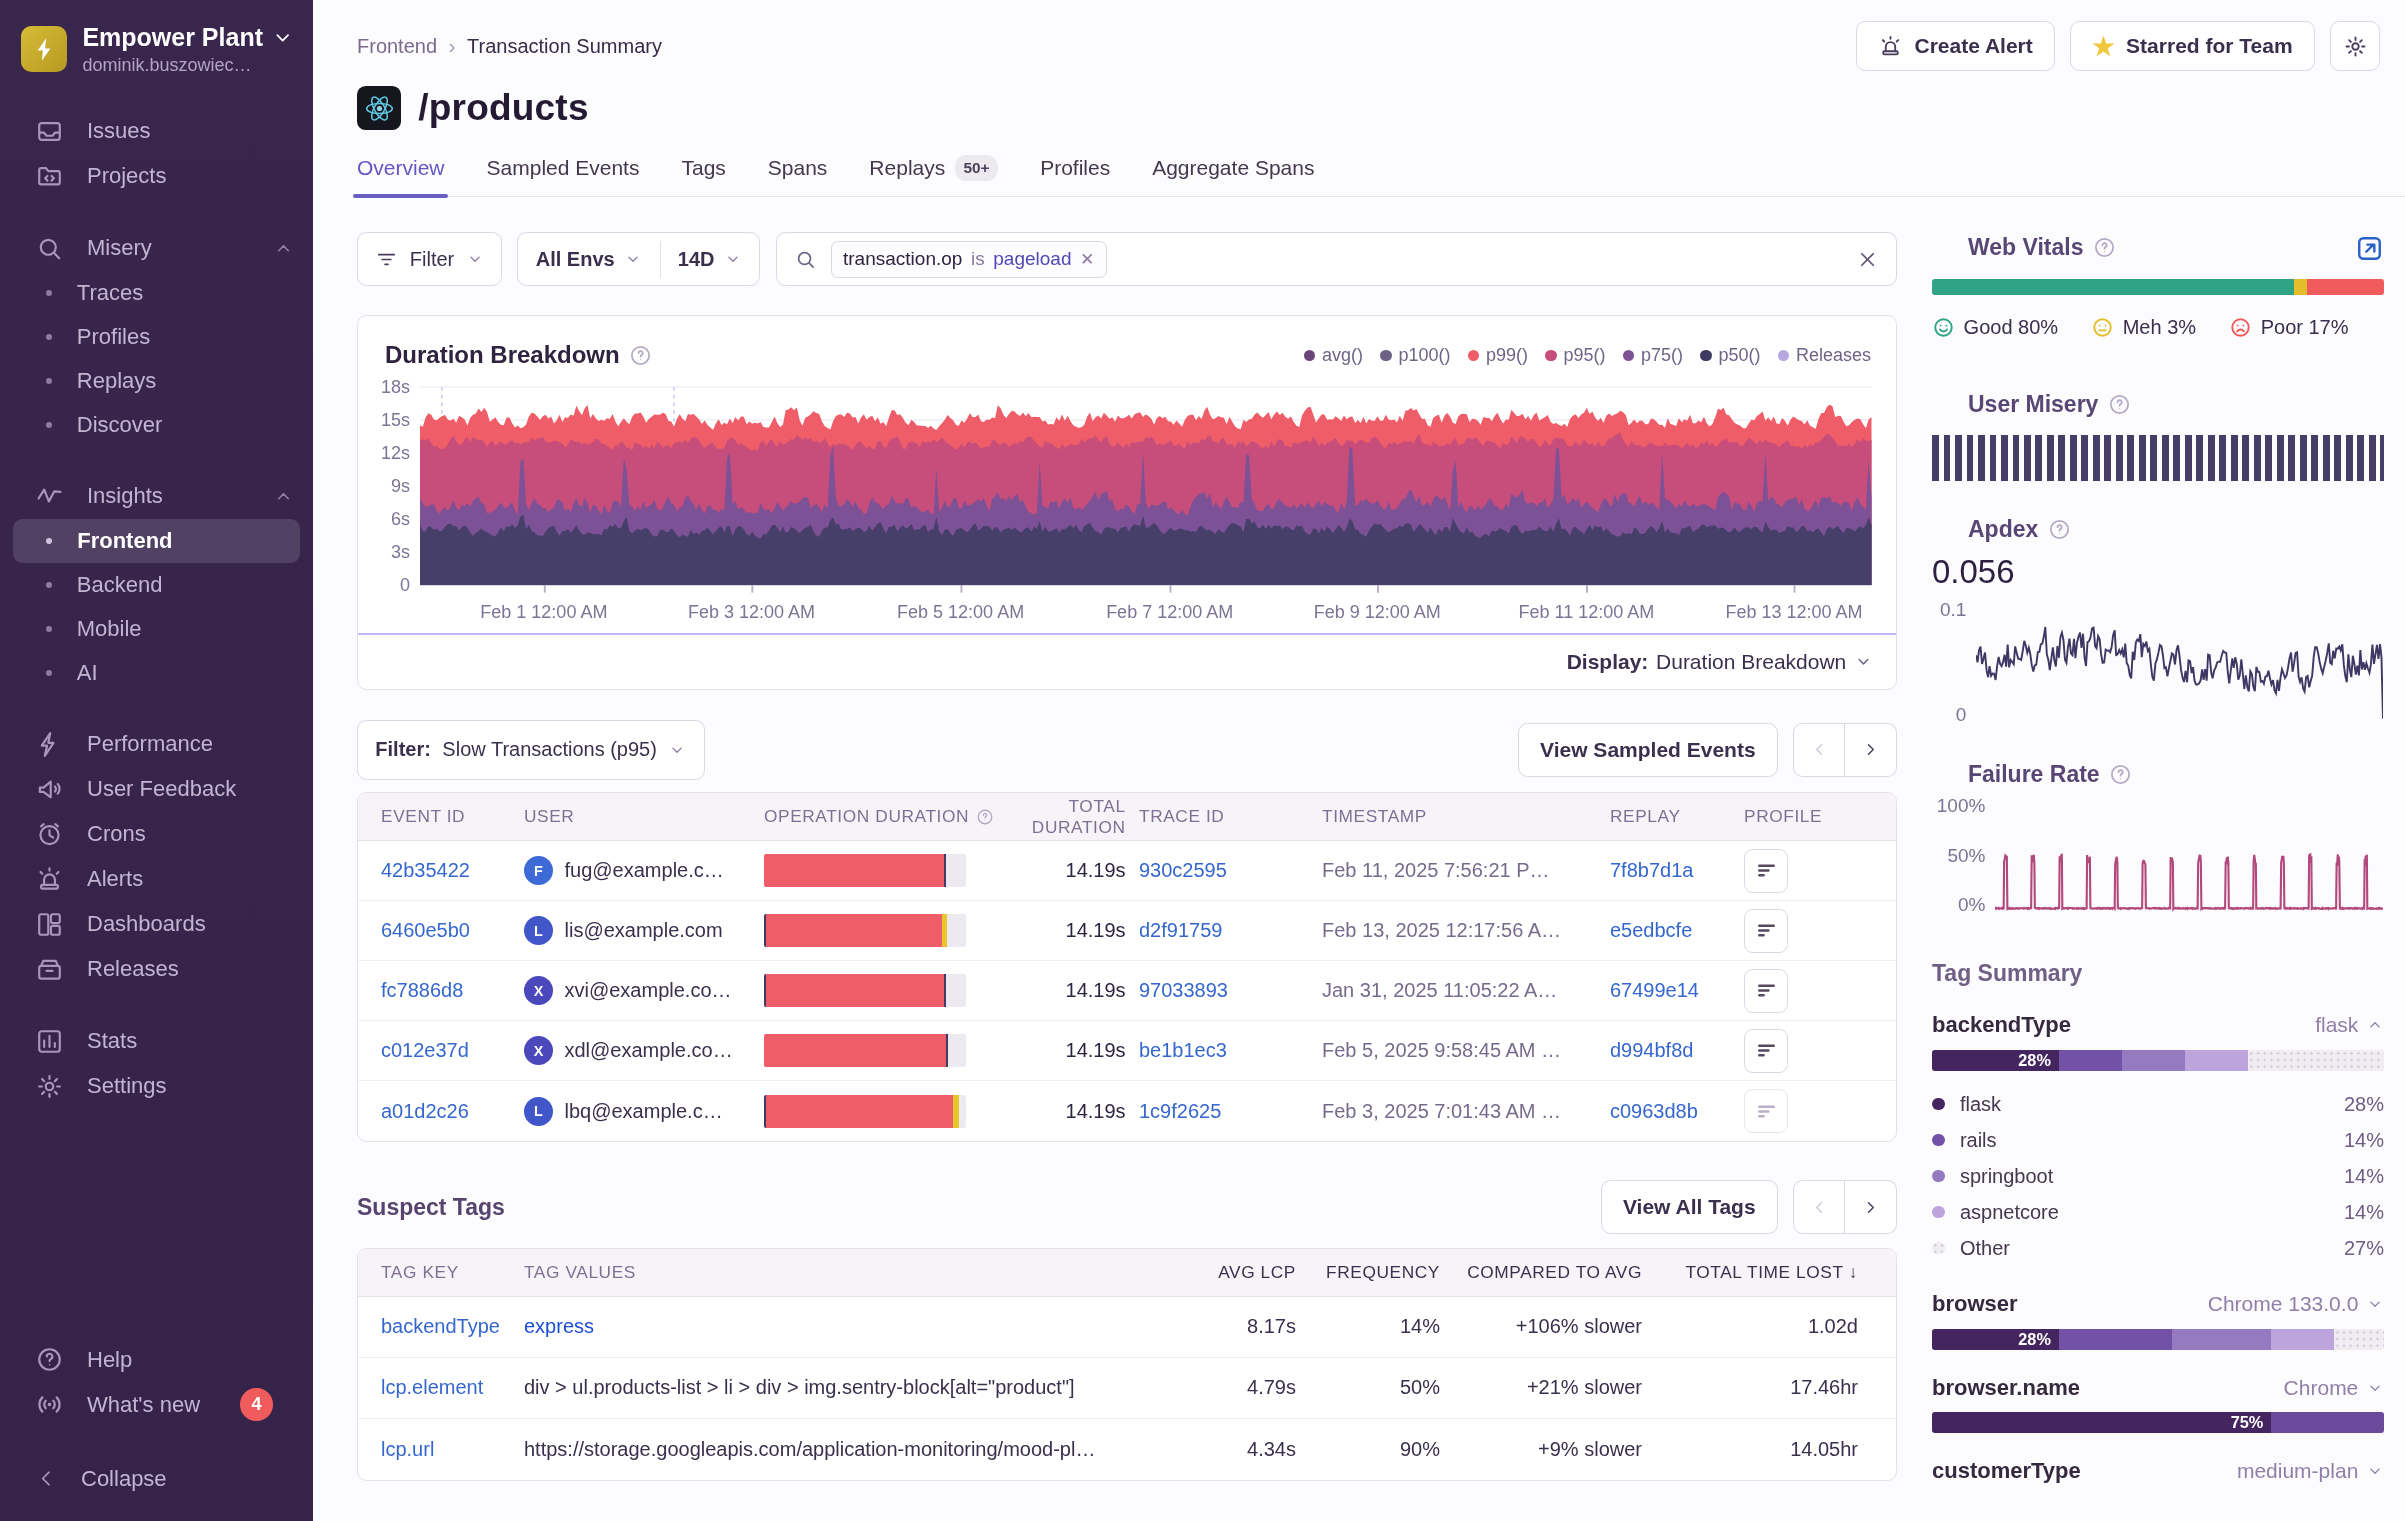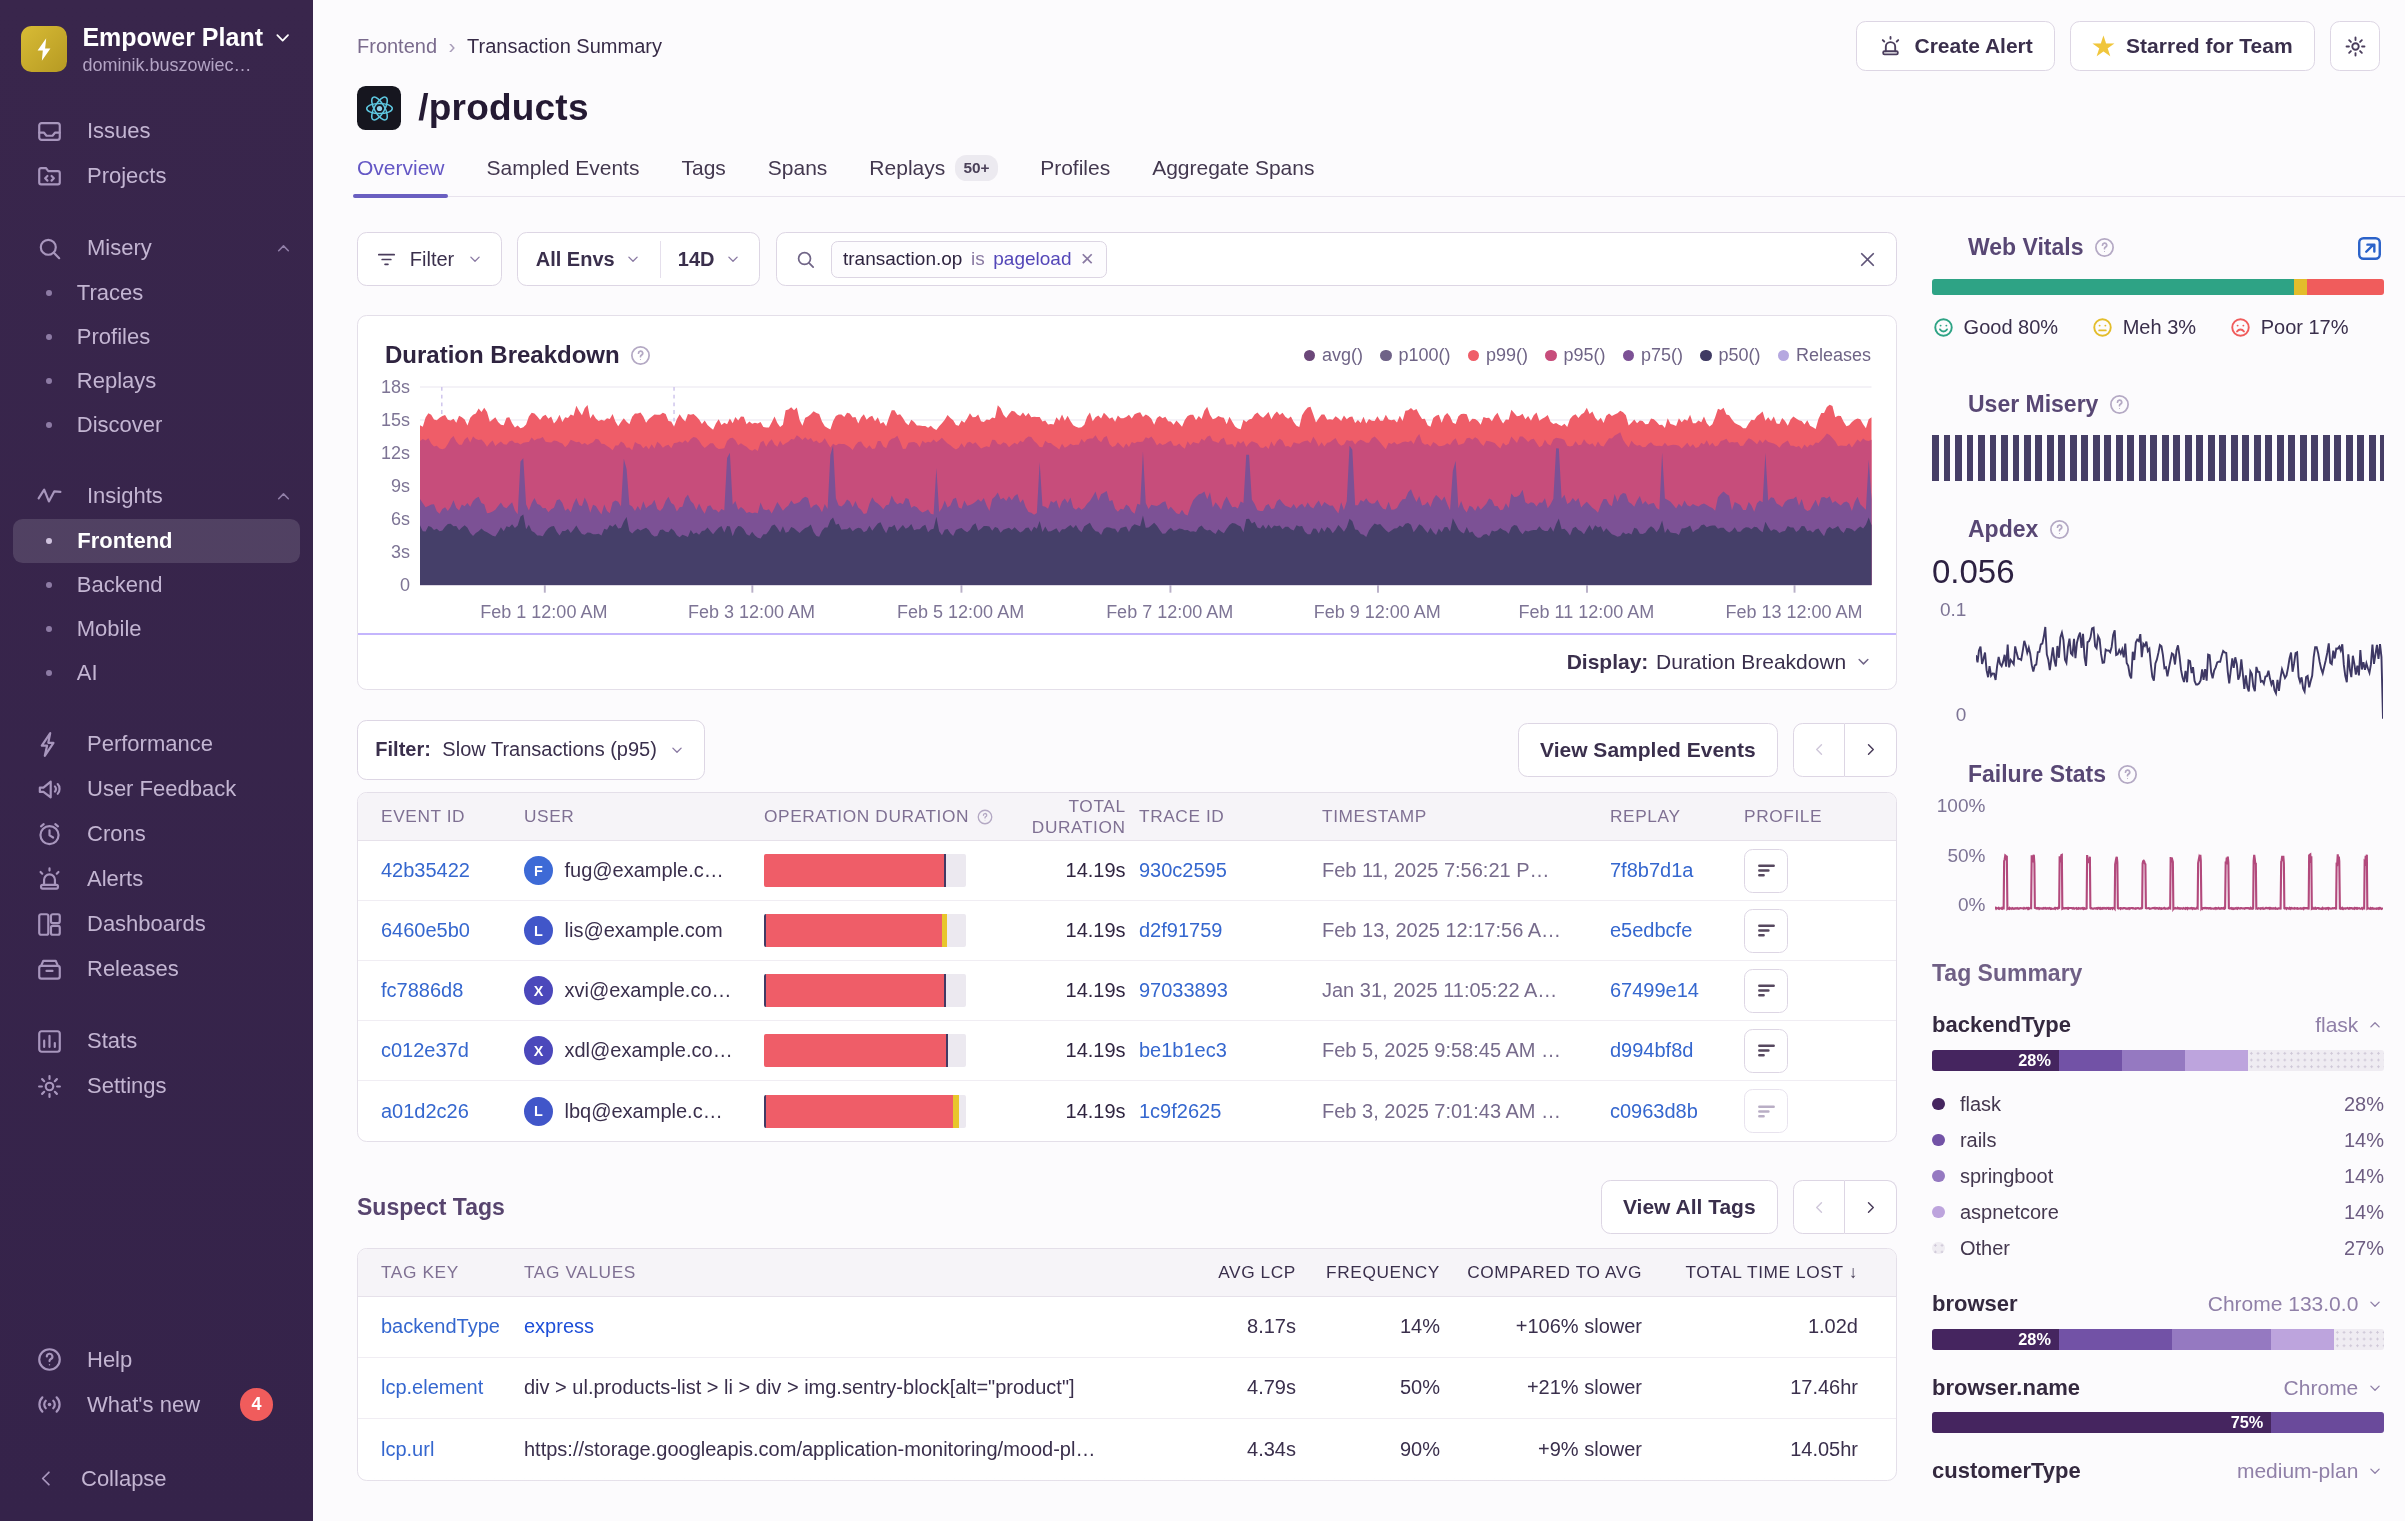--- a/index.html
+++ b/index.html
@@ -952,21 +952,21 @@
               <span>0</span>
             </div>
             <svg id="apdex-svg" width="407" height="127" viewBox="0 0 424 132">
                 <path d="M0.0 58.5 L1.6 65.8 L3.1 53.6 L4.7 49.3 L6.3 67.5 L7.9 61.9 L9.4 55.6 L11.0 74.0 L12.6 81.3 L14.1 69.9 L15.7 79.7 L17.3 77.4 L18.8 77.6 L20.4 84.2 L22.0 69.7 L23.6 60.2 L25.1 67.4 L26.7 69.8 L28.3 65.1 L29.8 58.0 L31.4 70.4 L33.0 47.3 L34.5 71.1 L36.1 63.3 L37.7 65.4 L39.3 67.7 L40.8 49.2 L42.4 56.2 L44.0 62.2 L45.5 62.2 L47.1 63.3 L48.7 53.8 L50.3 43.4 L51.8 48.3 L53.4 55.8 L55.0 50.6 L56.5 56.9 L58.1 68.8 L59.7 75.4 L61.2 69.1 L62.8 68.3 L64.4 55.2 L66.0 54.9 L67.5 47.1 L69.1 46.3 L70.7 38.7 L72.2 29.0 L73.8 57.6 L75.4 63.4 L76.9 73.9 L78.5 62.0 L80.1 50.3 L81.7 64.1 L83.2 70.2 L84.8 48.8 L86.4 61.1 L87.9 39.9 L89.5 34.9 L91.1 42.5 L92.7 63.2 L94.2 66.4 L95.8 50.0 L97.4 41.2 L98.9 56.5 L100.5 58.4 L102.1 41.3 L103.6 61.5 L105.2 45.4 L106.8 39.0 L108.4 34.9 L109.9 50.9 L111.5 36.2 L113.1 60.6 L114.6 69.6 L116.2 44.8 L117.8 43.8 L119.3 39.8 L120.9 30.5 L122.5 29.8 L124.1 48.9 L125.6 51.1 L127.2 38.5 L128.8 41.9 L130.3 57.1 L131.9 66.4 L133.5 66.0 L135.1 52.6 L136.6 53.6 L138.2 53.4 L139.8 55.3 L141.3 49.8 L142.9 37.3 L144.5 32.5 L146.0 58.2 L147.6 57.5 L149.2 53.0 L150.8 56.6 L152.3 52.4 L153.9 60.7 L155.5 46.3 L157.0 66.5 L158.6 69.4 L160.2 79.3 L161.7 82.6 L163.3 54.8 L164.9 63.4 L166.5 45.3 L168.0 42.2 L169.6 43.7 L171.2 36.4 L172.7 60.4 L174.3 46.5 L175.9 48.8 L177.5 44.3 L179.0 54.0 L180.6 51.8 L182.2 68.4 L183.7 80.9 L185.3 84.9 L186.9 66.9 L188.4 63.0 L190.0 56.0 L191.6 47.8 L193.2 49.1 L194.7 58.0 L196.3 71.9 L197.9 71.0 L199.4 80.4 L201.0 71.9 L202.6 63.9 L204.1 56.6 L205.7 57.8 L207.3 68.1 L208.9 53.3 L210.4 48.1 L212.0 59.2 L213.6 73.7 L215.1 81.4 L216.7 86.4 L218.3 74.8 L219.9 86.6 L221.4 63.8 L223.0 64.5 L224.6 77.0 L226.1 70.9 L227.7 85.2 L229.3 89.0 L230.8 89.0 L232.4 87.7 L234.0 84.6 L235.6 73.1 L237.1 84.0 L238.7 72.9 L240.3 85.0 L241.8 57.8 L243.4 58.4 L245.0 76.2 L246.5 82.5 L248.1 74.4 L249.7 71.0 L251.3 65.9 L252.8 65.2 L254.4 65.2 L256.0 58.6 L257.5 54.0 L259.1 55.5 L260.7 56.1 L262.3 76.0 L263.8 87.7 L265.4 74.6 L267.0 61.7 L268.5 71.5 L270.1 60.6 L271.7 67.6 L273.2 83.8 L274.8 79.6 L276.4 62.6 L278.0 78.0 L279.5 93.5 L281.1 79.3 L282.7 91.9 L284.2 96.1 L285.8 75.1 L287.4 78.0 L288.9 91.0 L290.5 95.8 L292.1 70.6 L293.7 75.7 L295.2 75.9 L296.8 86.0 L298.4 85.2 L299.9 88.1 L301.5 80.6 L303.1 80.2 L304.7 74.5 L306.2 82.5 L307.8 88.9 L309.4 84.4 L310.9 94.5 L312.5 98.0 L314.1 84.2 L315.6 95.5 L317.2 82.1 L318.8 73.1 L320.4 77.7 L321.9 82.2 L323.5 79.5 L325.1 71.3 L326.6 61.9 L328.2 55.7 L329.8 75.6 L331.3 67.5 L332.9 56.2 L334.5 55.3 L336.1 80.9 L337.6 86.2 L339.2 81.4 L340.8 93.1 L342.3 96.2 L343.9 81.2 L345.5 80.0 L347.1 91.9 L348.6 85.5 L350.2 79.8 L351.8 60.4 L353.3 50.0 L354.9 50.1 L356.5 56.5 L358.0 65.4 L359.6 72.4 L361.2 77.2 L362.8 70.3 L364.3 63.9 L365.9 56.1 L367.5 46.0 L369.0 66.3 L370.6 67.7 L372.2 53.7 L373.7 61.8 L375.3 51.5 L376.9 51.6 L378.5 49.4 L380.0 53.4 L381.6 47.0 L383.2 68.5 L384.7 79.9 L386.3 86.6 L387.9 57.5 L389.5 73.4 L391.0 81.2 L392.6 59.0 L394.2 67.7 L395.7 78.7 L397.3 69.3 L398.9 79.5 L400.4 53.1 L402.0 73.3 L403.6 65.6 L405.2 73.6 L406.7 66.9 L408.3 72.3 L409.9 76.7 L411.4 68.0 L413.0 47.2 L414.6 67.4 L416.1 57.8 L417.7 47.6 L419.3 62.2 L420.9 46.9 L422.4 60.4 L424.0 124.6" fill="none" stroke="#3e3864" stroke-width="2"></path>
               </svg>
           </div>
         </div>
 
         <div class="metric-wrap">
           <div class="rsec-title">
-            <span>Failure Stats</span>
+            <span>Failure Rate</span>
             <span class="qicon" id="q5">
                 <svg viewBox="0 0 24 24" width="100%" height="100%" fill="none" stroke="currentColor" stroke-width="1.8" stroke-linecap="round" stroke-linejoin="round">
                   <circle cx="12" cy="12" r="9"></circle>
                   <path d="M9.9 9.6a2.2 2.2 0 1 1 3.1 2c-.7.3-1 .8-1 1.6"></path>
                   <circle cx="12" cy="16.2" r=".6" fill="currentColor" stroke="none"></circle>
                 </svg>
               </span>
           </div>
           <div class="spark-row">
             <div class="spark-ylab" id="fail-ylab" style="height:121px; width:63px;">

